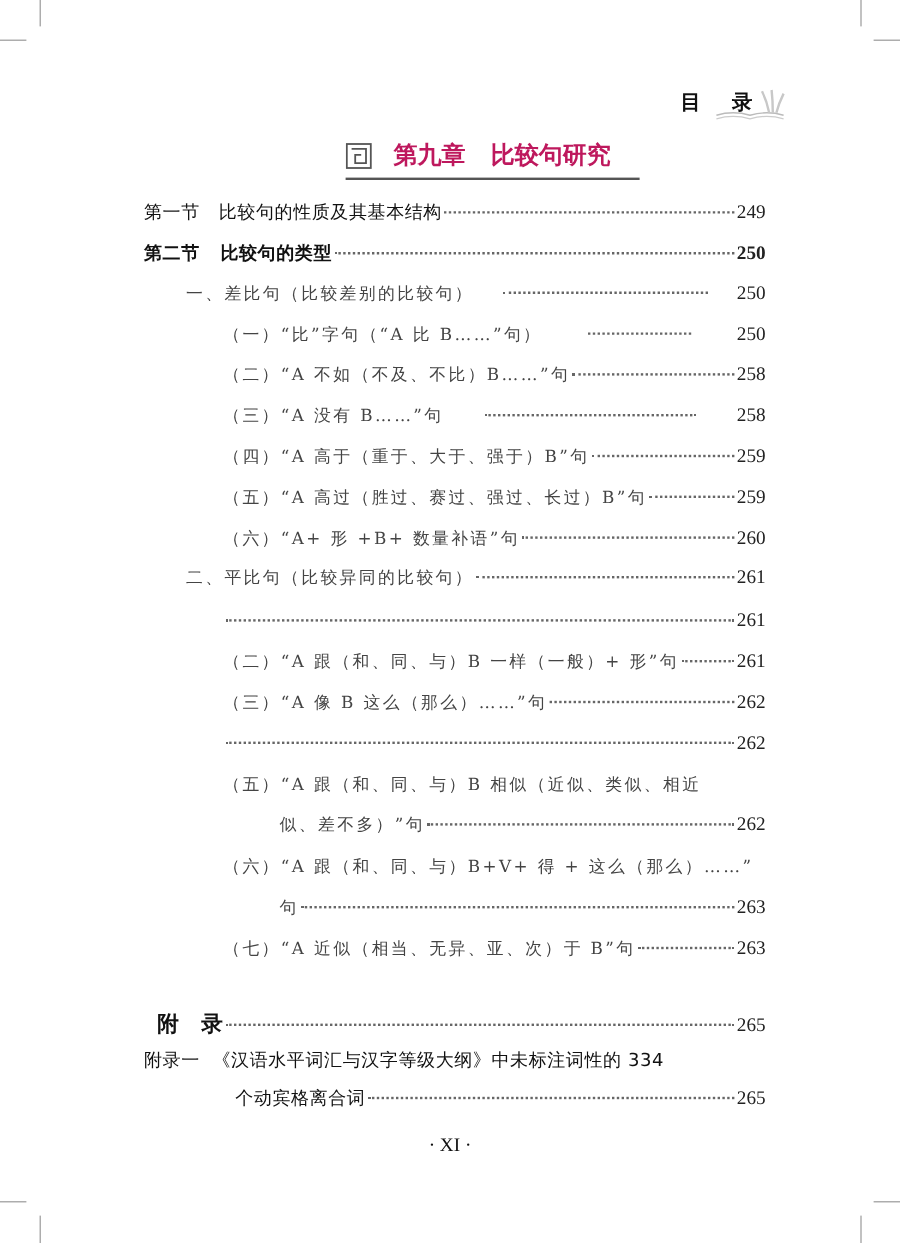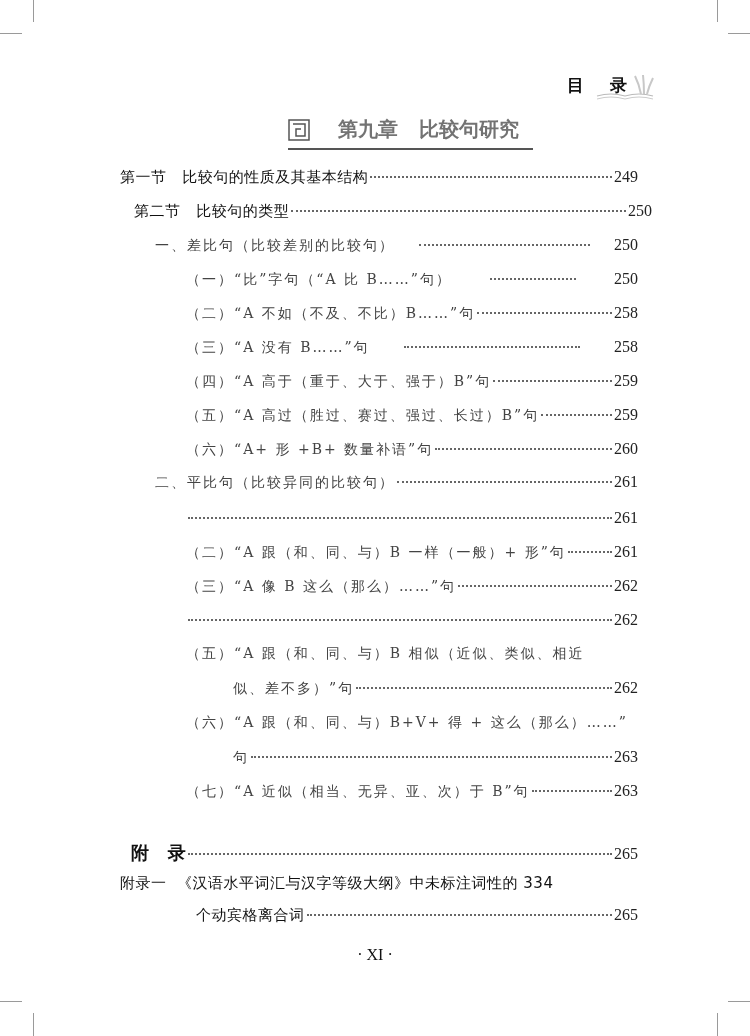--- a/index.html
+++ b/index.html
@@ -17,21 +17,21 @@
   }
   .header-mark svg { position: absolute; left: 24px; top: 4px; }
 
   .chapter {
     position: absolute; left: 288px; top: 116px; width: 245px; height: 32px;
     border-bottom: 2px solid #555;
   }
   .chapter .box-icon { position: absolute; left: 0; top: 3px; }
   .chapter .title {
     position: absolute; left: 40px; top: 0px; font-family: "DejaVu Serif", serif;
-    font-weight: bold; font-size: 20px; color: #737373; white-space: pre; margin-left: 10px;
+    font-weight: bold; font-size: 20px; color: #be185d; white-space: pre;
   }
 
   .toc { position: absolute; left: 0; top: 0; width: 750px; }
   .row {
     position: absolute; display: flex; align-items: baseline; height: 24px;
     font-size: 15px; color: #333;
   }
   .row .label { white-space: pre; letter-spacing: 1.5px; }
   .row .dots {
     flex: 1; margin: 0 2px; border-bottom: 2px dotted #666; height: 1px;
@@ -82,21 +82,21 @@
   <span class="title">第九章   比较句研究</span>
 </div>
 
 <div class="toc">
 
   <div class="row l1 sans" style="left:120px;width:518px;top:168px;">
     <span class="label">第一节   比较句的性质及其基本结构</span>
       <span class="dots"></span>
       <span class="page">249</span>
   </div>
-  <div class="row l1 sans" style="left:134px;width:518px;top:202px;">
+  <div class="row l1 sans" style="left:120px;width:518px;top:202px;font-weight:bold;">
     <span class="label">第二节   比较句的类型</span>
       <span class="dots"></span>
       <span class="page">250</span>
   </div>
   <div class="row sub" style="left:155px;width:483px;top:236px;gap:22px;">
     <span class="label">一、差比句（比较差别的比较句）</span>
       <span class="dots"></span>
       <span class="page">250</span>
   </div>
   <div class="row sub" style="left:186px;width:452px;top:270px;gap:36px;">

